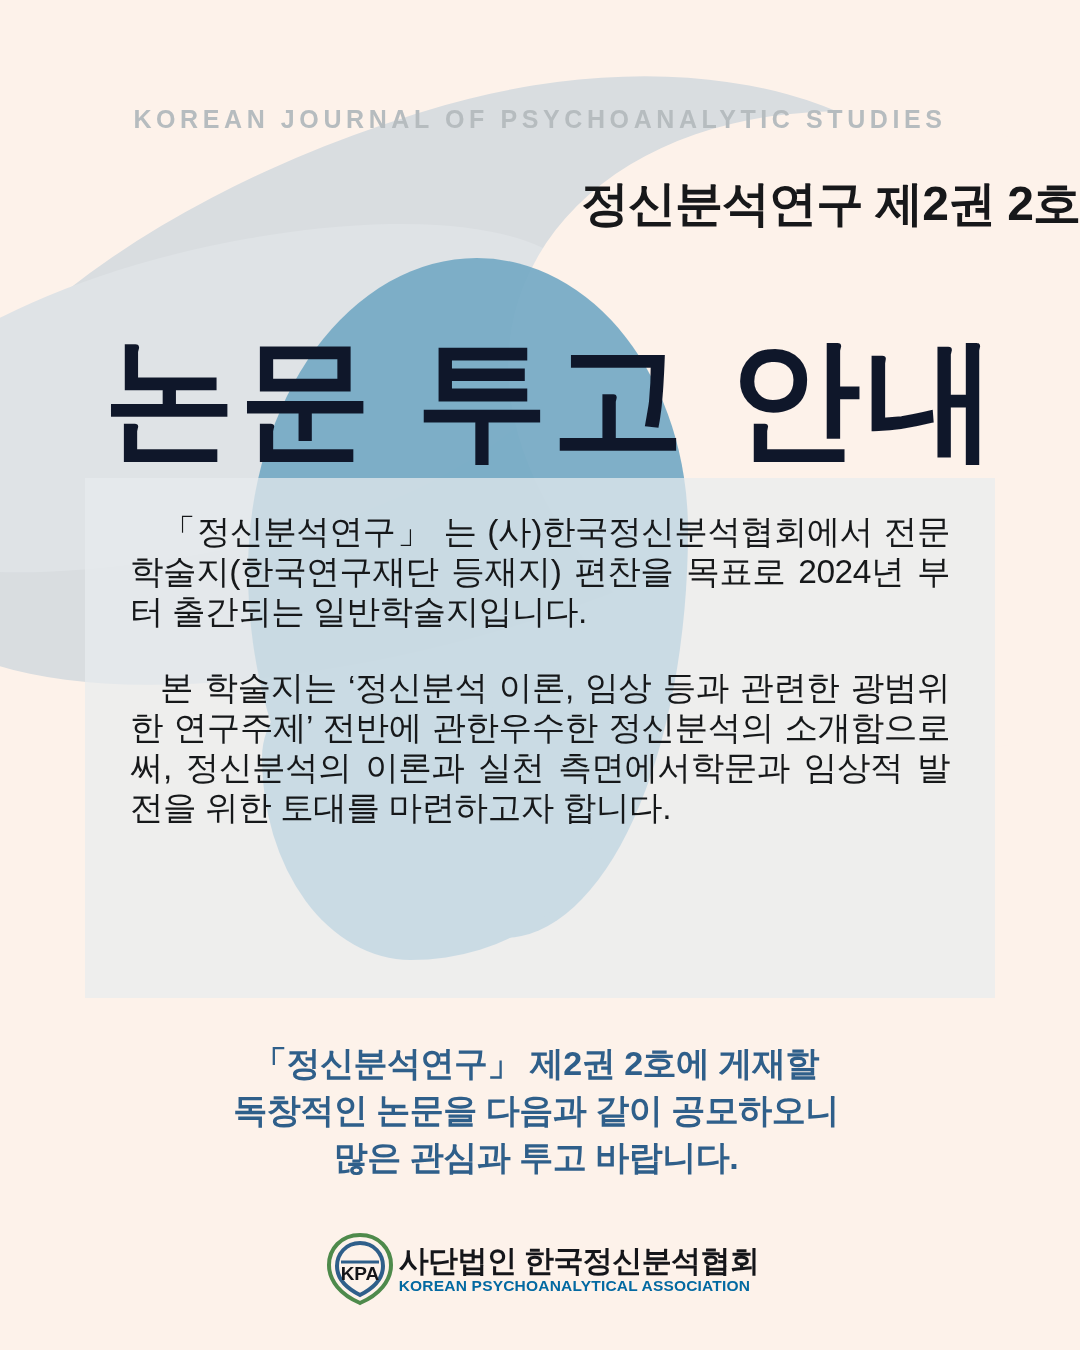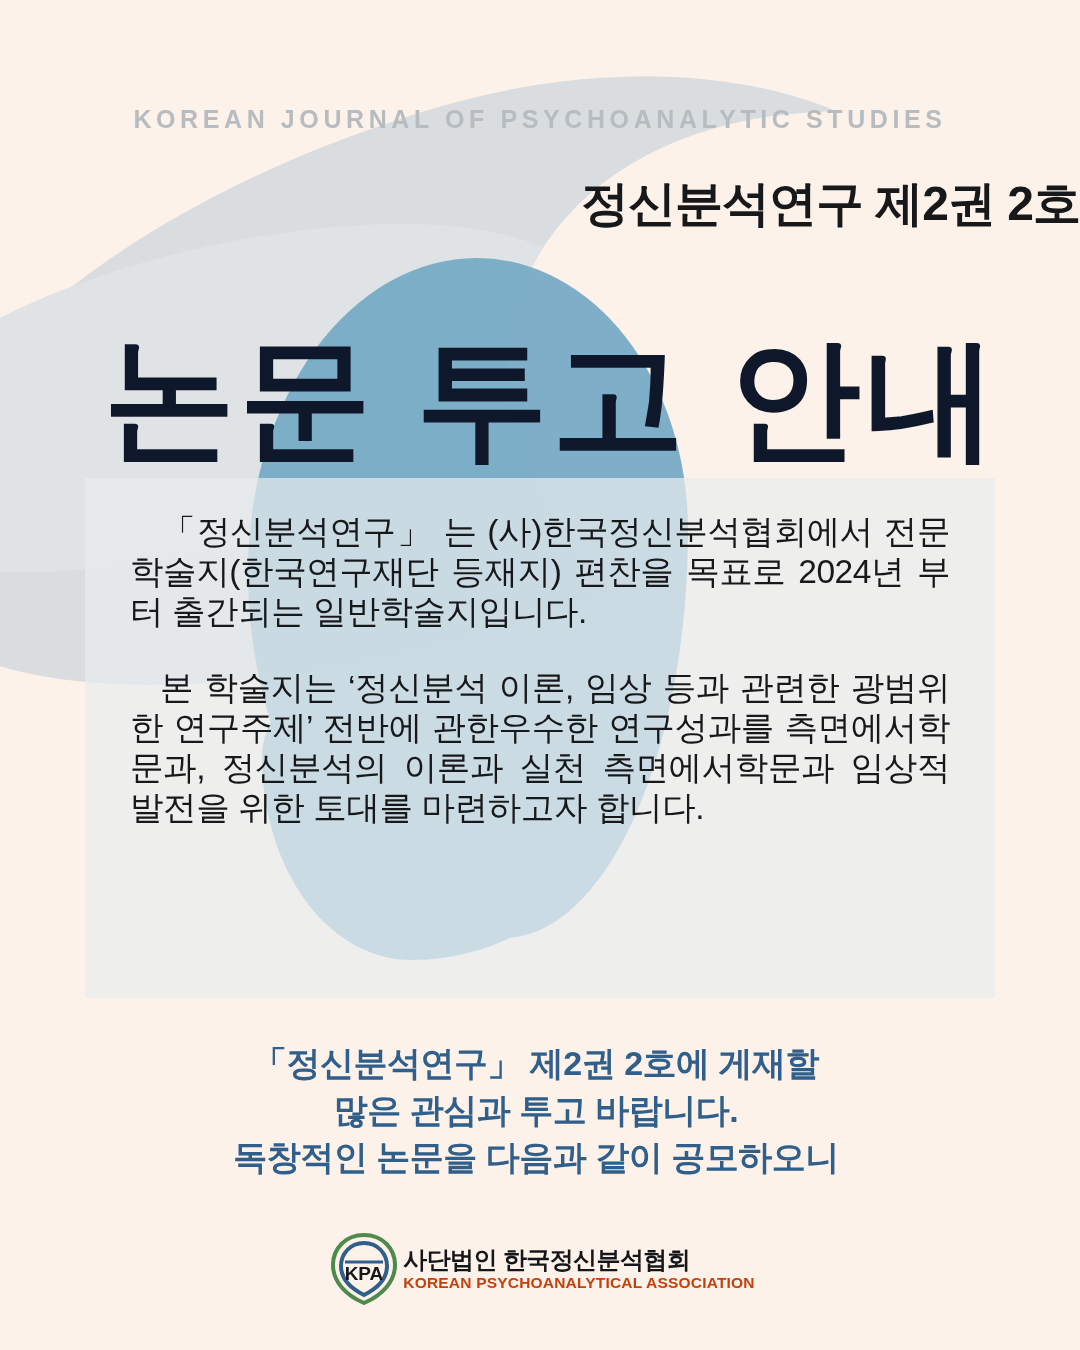--- a/index.html
+++ b/index.html
@@ -184,29 +184,29 @@
     height: 74px;
     flex: 0 0 auto;
   }
   .logo-text {
     display: flex;
     flex-direction: column;
     justify-content: center;
     line-height: 1.12;
   }
   .logo-ko {
-    font-size: 24px;
+    font-size: 30px;
     font-weight: bold;
     color: #15161a;
     letter-spacing: -0.6px;
   }
   .logo-en {
     font-size: 15.5px;
     font-weight: bold;
-    color: #c2410c;
+    color: #0369a1;
     letter-spacing: 0.2px;
   }
 </style>
 </head>
 <body>
 
 <div class="poster">
 
   <div class="bg-layer">
     <div class="shape-gray-sweep"></div>
@@ -217,27 +217,27 @@
     <div class="shape-bottom-cream"></div>
   </div>
 
   <div class="eyebrow">KOREAN JOURNAL OF PSYCHOANALYTIC STUDIES</div>
   <div class="subtitle">정신분석연구 제2권 2호</div>
   <h1 class="title">논문 투고 안내</h1>
 
   <div class="body-panel"></div>
   <div class="body-text">
     <p><span class="indent"></span><span>「정신분석연구」 는 (사)한국정신분석협회에서 전문학술지(한국연구재단 등재지) 편찬을 목표로 2024년 부터 출간되는 일반학술지입니다.</span></p>
-    <p><span class="indent"></span><span>본 학술지는 ‘정신분석 이론, 임상 등과 관련한 광범위한 연구주제’ 전반에 관한우수한 연구성과를 측면에서학문과, 정신분석의 이론과 실천 측면에서학문과 임상적 발전을 위한 토대를 마련하고자 합니다.</span></p>
+    <p><span class="indent"></span><span>본 학술지는 ‘정신분석 이론, 임상 등과 관련한 광범위한 연구주제’ 전반에 관한우수한 정신분석의 소개함으로써, 정신분석의 이론과 실천 측면에서학문과 임상적 발전을 위한 토대를 마련하고자 합니다.</span></p>
   </div>
 
   <div class="callout">
     <div>「정신분석연구」 제2권 2호에 게재할</div>
+    <div>독창적인 논문을 다음과 같이 공모하오니</div>
     <div>많은 관심과 투고 바랍니다.</div>
-    <div>독창적인 논문을 다음과 같이 공모하오니</div>
   </div>
 
   <div class="logo-row">
     <div class="logo-mark">
       <svg viewBox="0 0 78 74" width="78" height="74" aria-hidden="true">
         <path d="M39 3 C20 3 8 17 8 33 C8 49 20 63 39 71 C58 63 70 49 70 33 C70 17 58 3 39 3 Z" fill="none" stroke="#4e8a4b" stroke-width="4"></path>
         <path d="M39 11 C25 11 16 22 16 34 C16 46 25 56 39 63 C53 56 62 46 62 34 C62 22 53 11 39 11 Z" fill="none" stroke="#2f5f8a" stroke-width="4"></path>
         <path d="M20 30 L58 30" stroke="#2f5f8a" stroke-width="3" fill="none"></path>
         <text x="39" y="48" text-anchor="middle" font-family="'Liberation Sans', sans-serif" font-size="19" font-weight="bold" fill="#15161a">KPA</text>
       </svg>

